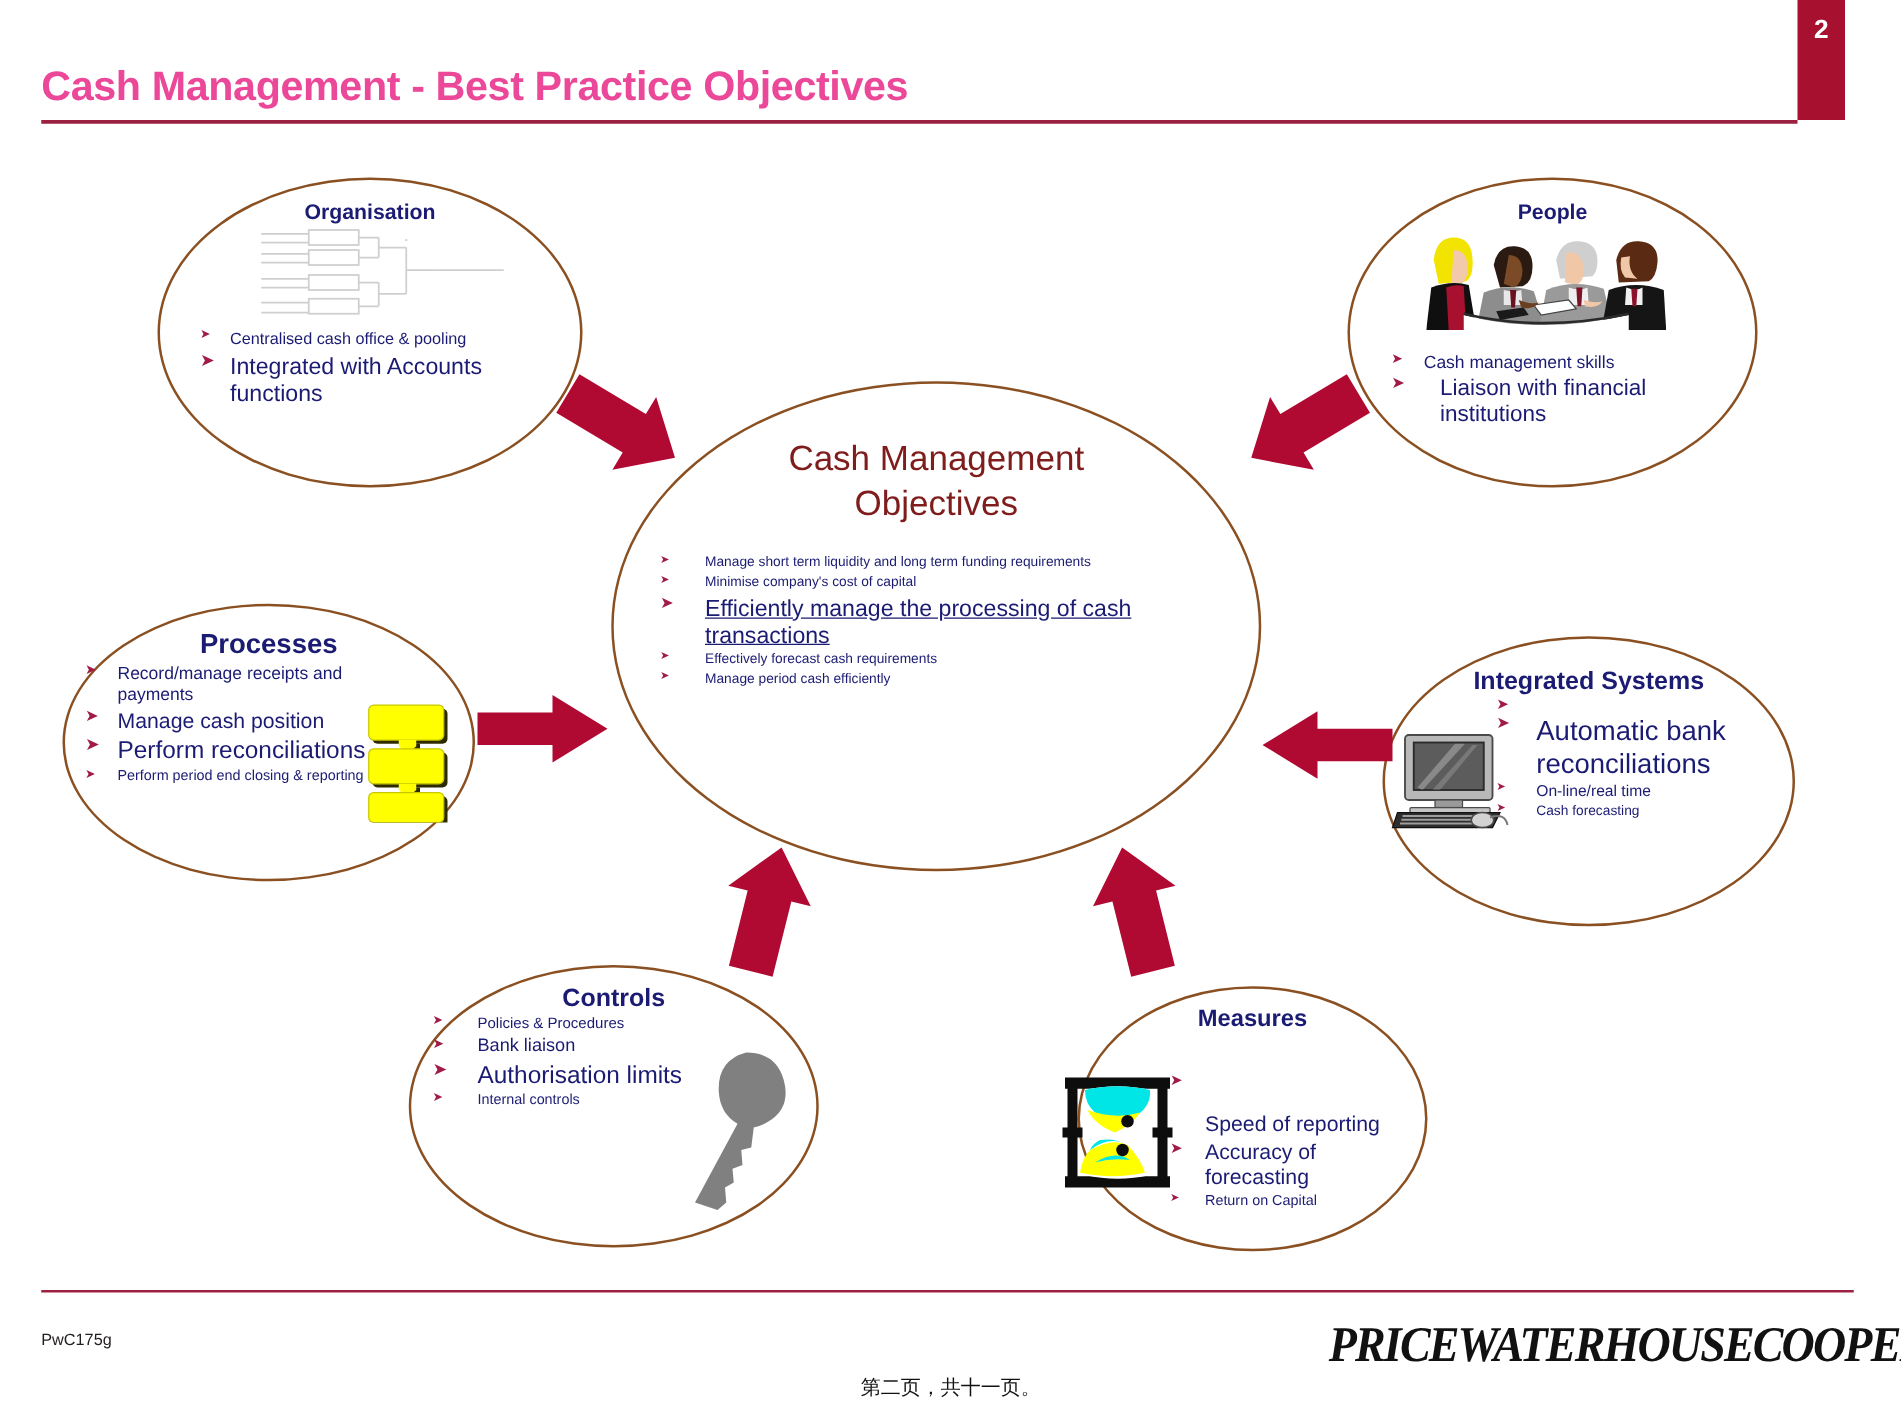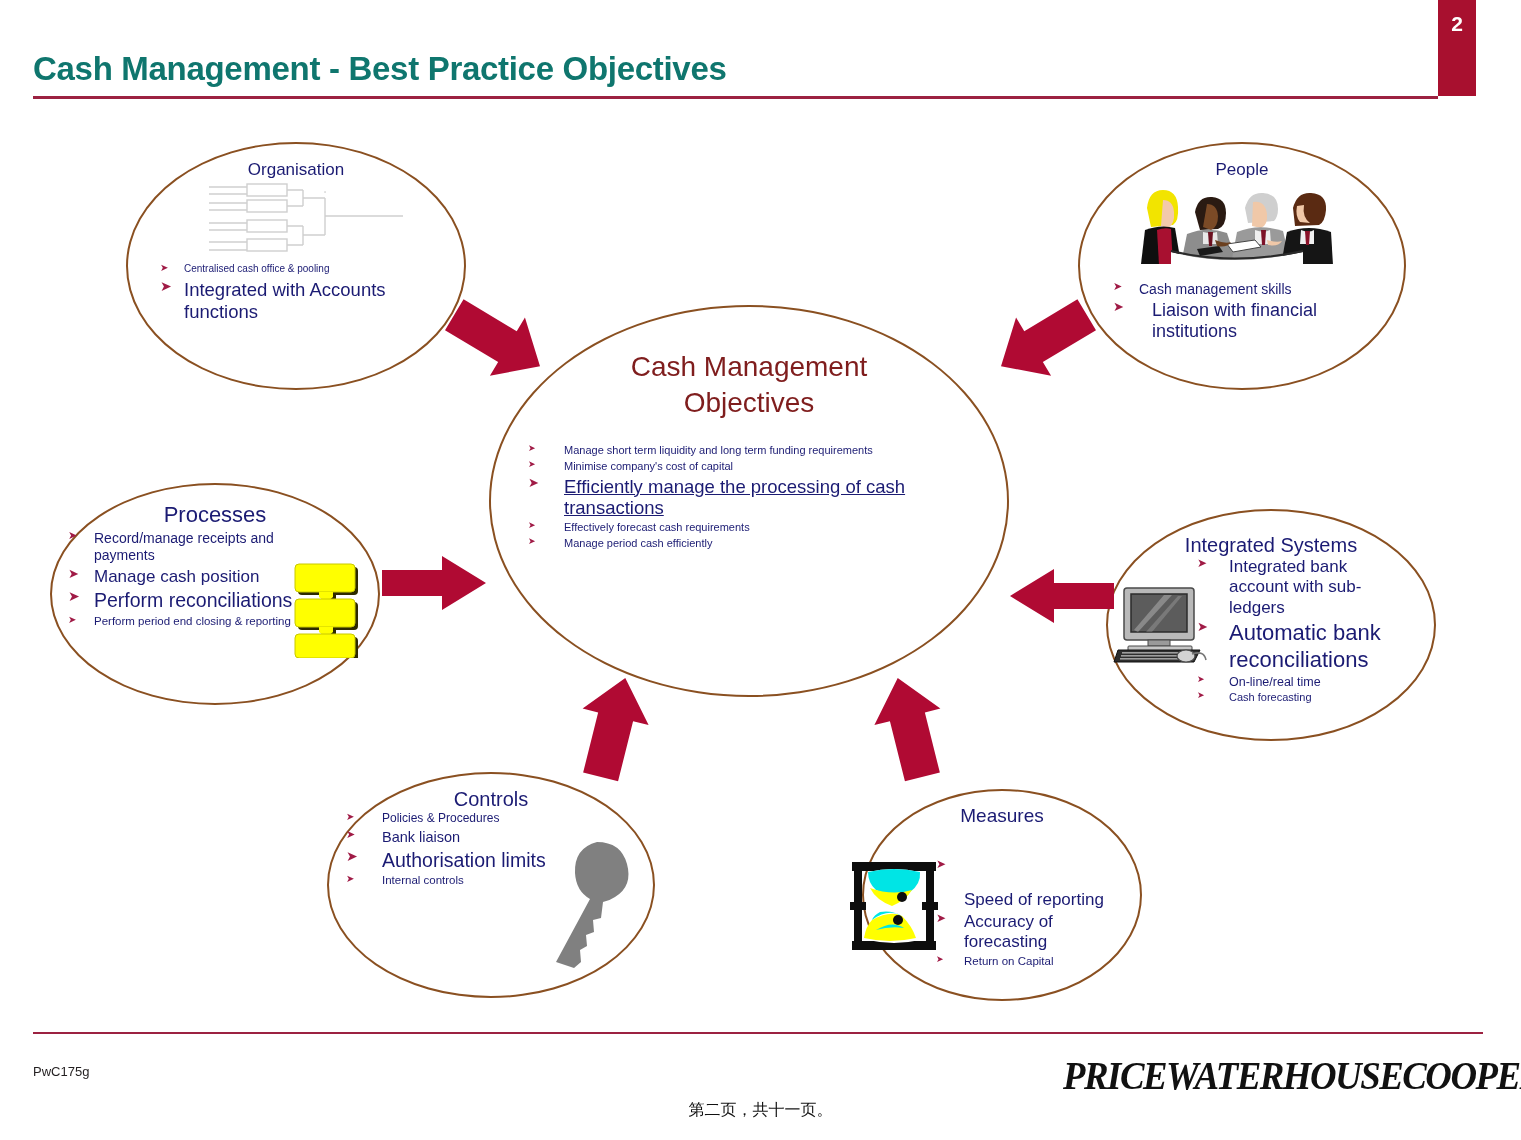--- a/index.html
+++ b/index.html
@@ -15,21 +15,21 @@
   
   .page-badge{
     position:absolute;left:1438px;top:0;width:38px;height:96px;
     background:#a8102f;color:#ffffff;
     font-size:21px;font-weight:bold;
     display:flex;align-items:flex-start;justify-content:center;
     padding-top:12px;box-sizing:border-box;
   }
   .slide-title{
     position:absolute;left:33px;top:50px;
-    font-size:33px;font-weight:bold;color:#0f766e;
+    font-size:33px;font-weight:bold;color:#ec4899;
     letter-spacing:-0.3px;white-space:nowrap;
   }
   .title-rule{
     position:absolute;left:33px;top:96px;width:1405px;height:3px;
     background:#9c2241;
   }
   .footer-rule{
     position:absolute;left:33px;top:1032px;width:1450px;height:2px;
     background:#9c2241;
   }
@@ -56,21 +56,21 @@
     white-space:nowrap;
   }
 
   
   .bubble{
     position:absolute;border:2px solid #8a5021;border-radius:50%;
     background:#ffffff;box-sizing:border-box;
   }
   .bubble-title{
     position:absolute;left:0;width:100%;text-align:center;
-    color:#1b1b73;font-weight:normal;white-space:nowrap;
+    color:#1b1b73;font-weight:bold;white-space:nowrap;
   }
   .center-bubble{
     position:absolute;left:489px;top:305px;width:520px;height:392px;
     border:2px solid #8a5021;border-radius:50%;background:#fff;
     box-sizing:border-box;
   }
   .center-title{
     position:absolute;left:0;top:42px;width:100%;text-align:center;
     color:#7f1d1d;font-size:28px;line-height:1.28;font-weight:normal;
   }
@@ -81,21 +81,21 @@
     display:flex;align-items:flex-start;
     color:#1b1b73;line-height:1.16;
   }
   .bmark{
     color:#a01b46;flex:0 0 auto;
     font-family:"DejaVu Sans",sans-serif;
     line-height:1.05;
   }
   .btxt{flex:1 1 auto;}
   .t-s  .bmark{font-size:10px;width:24px;}
-  .t-s  .btxt{font-size:10px;}
+  .t-s  .btxt{font-size:13px;}
 
   
   .arrow{position:absolute;}
   .arrow svg{display:block;overflow:visible;}
 
   
   .orgchart{position:absolute;}
   .orgchart svg{display:block;}
 
   
@@ -292,21 +292,20 @@
         <rect x="9" y="73" width="60" height="1.6"></rect>
         <rect x="8" y="76" width="58" height="1.6"></rect>
       </g>
       <ellipse cx="74" cy="74" rx="9" ry="6" fill="#d2d2d2" stroke="#4a4a4a" stroke-width="1.2"></ellipse>
       <path d="M80 72 q12 -4 14 6" stroke="#777" stroke-width="1.6" fill="none"></path>
     </svg>
   </div>
   <div class="blist" style="left:1197px;top:557px;width:200px;">
     <div class="brow">
       <span class="bmark" style="font-size:12px;width:32px;">➤</span>
-      <span class="btxt" style="font-size:17px;line-height:1.2;">Integrated bank account with sub-ledgers</span>
     </div>
     <div class="brow" style="margin-top:2px;">
       <span class="bmark" style="font-size:13px;width:32px;">➤</span>
       <span class="btxt" style="font-size:22px;line-height:1.2;">Automatic bank reconciliations</span>
     </div>
     <div class="brow" style="margin-top:2px;">
       <span class="bmark" style="font-size:9px;width:32px;">➤</span>
       <span class="btxt" style="font-size:12.5px;">On-line/real time</span>
     </div>
     <div class="brow" style="margin-top:2px;">

